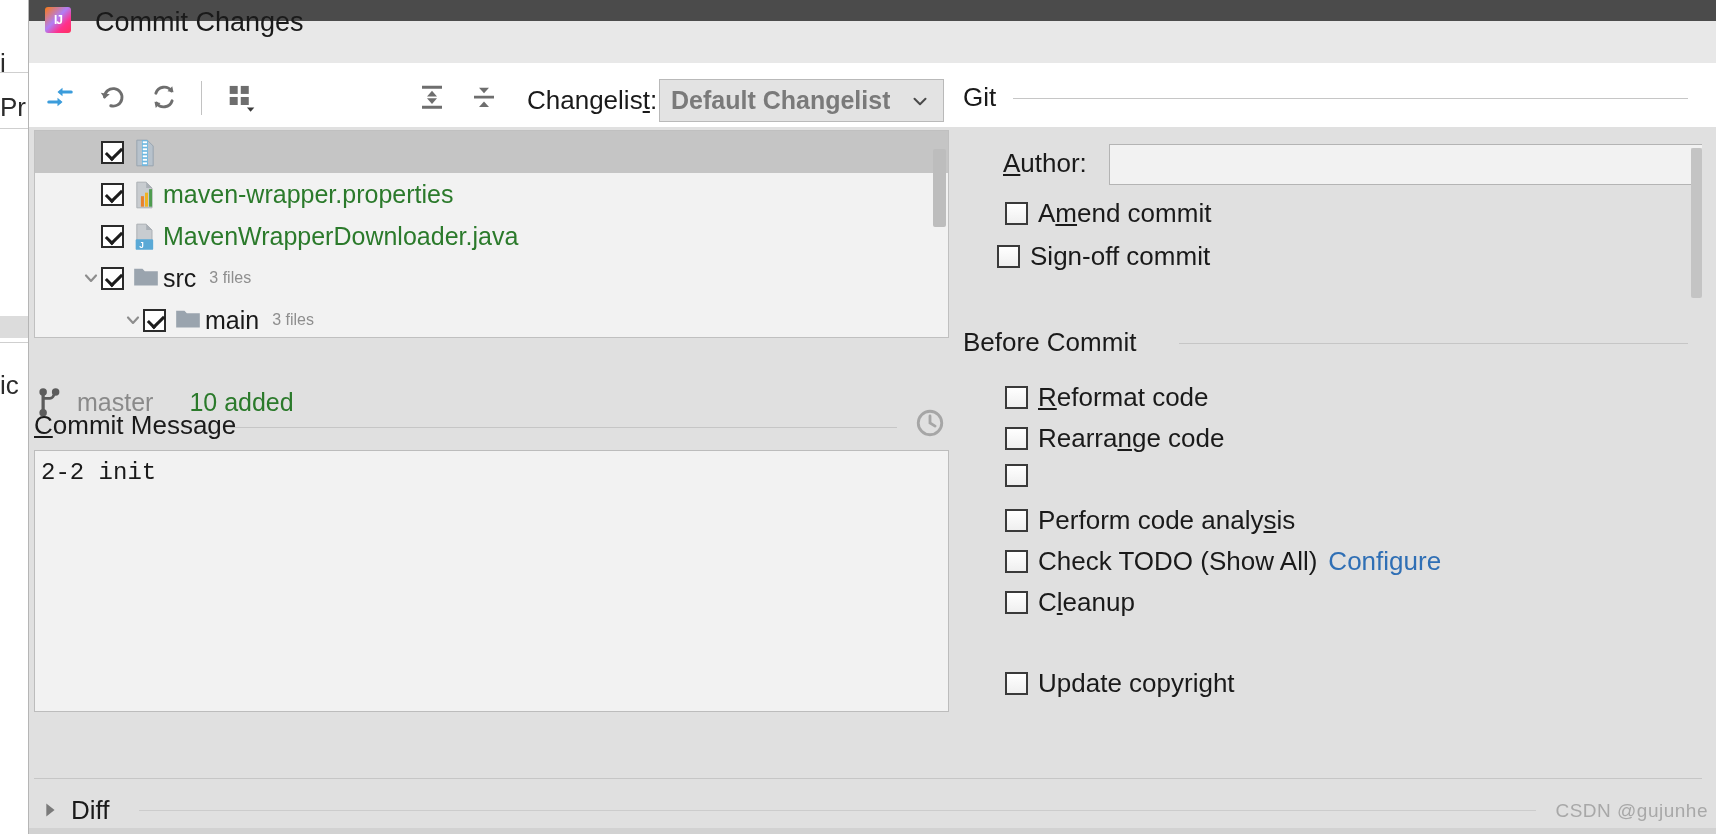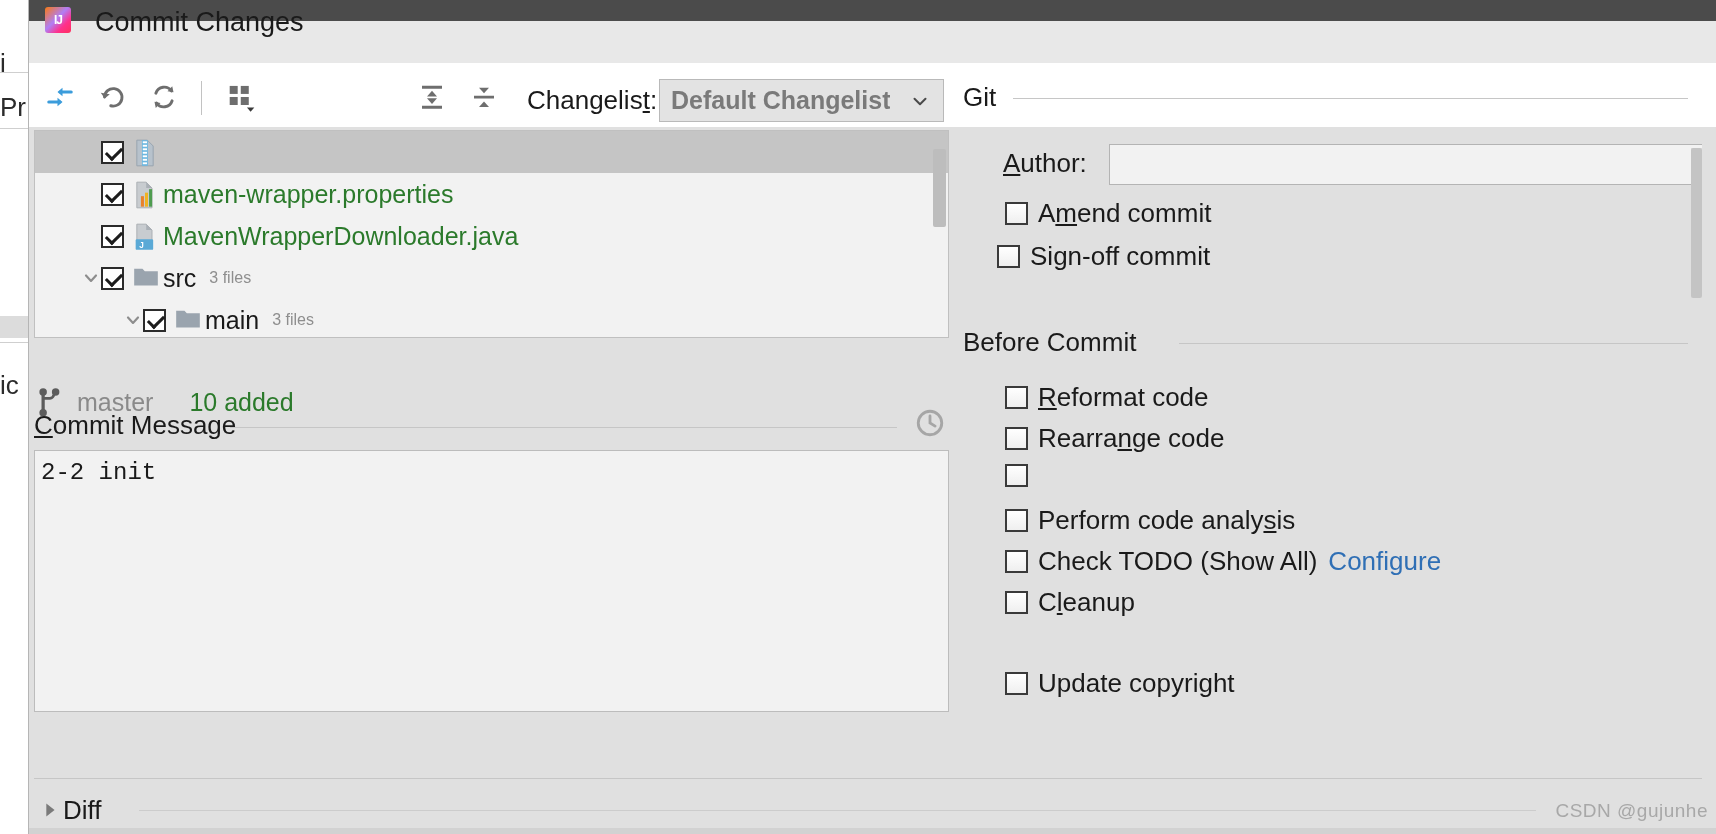--- a/index.html
+++ b/index.html
@@ -181,21 +181,21 @@
     background: #e0e0e0;
   }
   #right-scrollthumb {
     position: absolute; right: 0; top: 76px; width: 11px; height: 150px;
     background: #c4c4c4; border-radius: 2px;
   }
 
   
   #diff-sep { position: absolute; left: 5px; right: 14px; top: 778px; height: 1px; background: #c6c6c6; }
   #diff-row { position: absolute; left: 10px; top: 792px; height: 36px; display: flex; align-items: center; }
-  #diff-label { font-size: 26px; color: #1a1a1a; margin-left: 2px; }
+  #diff-label { font-size: 26px; color: #1a1a1a; margin-left: 10px; }
   #diff-line { position: absolute; left: 110px; right: 180px; top: 810px; height: 1px; background: #cccccc; }
 
   #watermark {
     position: absolute; right: 8px; bottom: 12px;
     font-size: 19px; color: #a8a8a8; letter-spacing: 0.5px;
     font-family: "Liberation Sans", sans-serif;
   }
   #bottom-edge { position:absolute; left:0; right:0; bottom:0; height:6px; background:#d2d2d2; }
 </style>
 </head>

